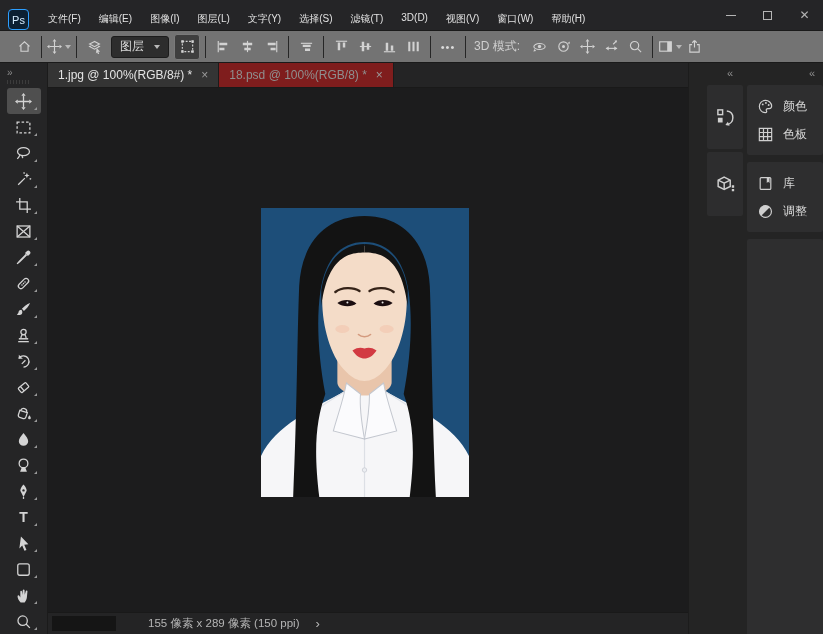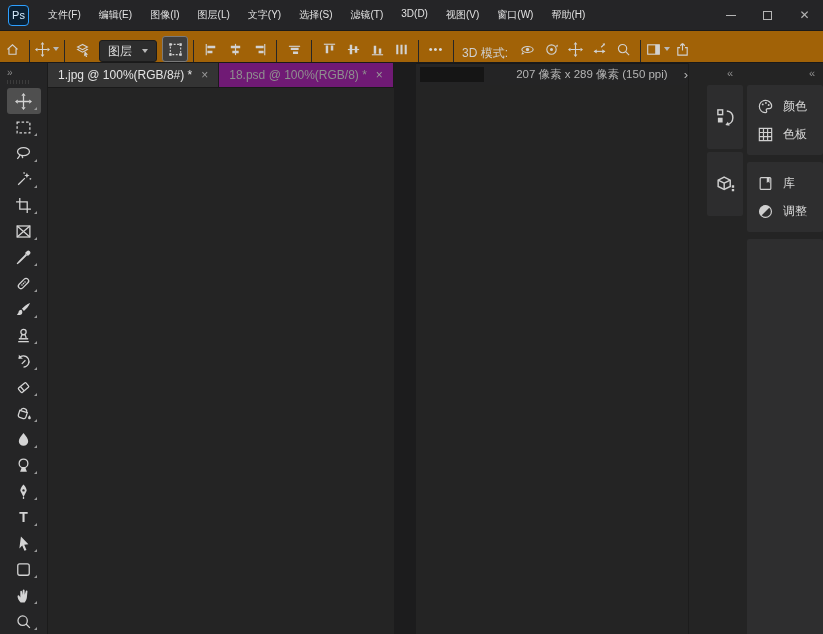--- a/index.html
+++ b/index.html
@@ -1,33 +1,33 @@
 <!DOCTYPE html>
 <html><head>
 <meta charset="utf-8">
 <style>
   *{box-sizing:border-box;margin:0;padding:0}
   html,body{width:823px;height:634px;overflow:hidden;background:#1e1e1e;
     font-family:"Liberation Sans",sans-serif;color:#ddd;-webkit-font-smoothing:antialiased}
   .app{width:823px;height:634px;display:flex;flex-direction:column;background:#242424}
 
   
-  .titlebar{height:30px;background:#252527;display:flex;align-items:center;flex:none}
+  .titlebar{height:30px;background:#252527;display:flex;align-items:flex-end;flex:none}
   .pslogo{width:21px;height:21px;margin:0 10px 0 8px;border:1px solid #2d9fff;border-radius:4px;
     background:#0b2033;color:#d6ecff;font-size:11px;display:flex;align-items:center;justify-content:center}
   .menu{display:flex}
   .mi{padding:4px 9px;font-size:10px;color:#e2e2e2;white-space:nowrap}
   .wctrls{margin-left:auto;display:flex;height:30px}
   .wc{width:37px;display:flex;align-items:center;justify-content:center;color:#b5b5b5;font-size:12px}
   .wc-minbar{width:10px;height:1px;background:#b5b5b5}
   .wc-maxbox{width:9px;height:9px;border:1px solid #b5b5b5}
 
   
-  .optionsbar{height:33px;background:#a16207;border-top:1px solid #1a1a1a;border-bottom:1px solid #1a1a1a;
-    display:flex;align-items:flex-end;flex:none;padding:0 0}
+  .optionsbar{height:33px;background:#737373;border-top:1px solid #1a1a1a;border-bottom:1px solid #1a1a1a;
+    display:flex;align-items:center;flex:none;padding:0 12px}
   .ob{height:26px;min-width:24px;display:flex;align-items:center;justify-content:center;border-radius:3px;flex:none}
   .ob svg{width:15px;height:15px;stroke:#d2d2d2;fill:none;stroke-width:1.2}
   .ob svg .f{fill:#d2d2d2;stroke:none}
   .sep{width:1px;height:22px;background:#262626;margin:0 5px;flex:none}
   .cdown{width:0;height:0;border-left:3.5px solid transparent;border-right:3.5px solid transparent;
     border-top:4px solid #b9b9b9;margin-left:3px}
   .layerdrop{display:flex;align-items:center;gap:7px;border:1px solid #1c1c1c;background:#2d2d2d;height:22px;
     padding:0 8px;border-radius:3px;font-size:12px;color:#dcdcdc;margin:0 5px;flex:none}
   .toggleon{border:1px solid #7a7a7a;background:#3e3e3e;width:26px;height:26px}
   .mode3d{font-size:12px;color:#cfcfcf;margin:0 7px 0 3px;white-space:nowrap;flex:none}
@@ -45,25 +45,25 @@
   .tools{flex:1;display:flex;flex-direction:column;align-items:center;overflow:hidden}
   .tool{width:34px;height:26px;display:flex;align-items:center;justify-content:center;position:relative;border-radius:3px;flex:none}
   .tool.active{background:#4f4f4f}
   .tool::after{content:"";position:absolute;right:4px;bottom:4px;
     border-left:3px solid transparent;border-bottom:3px solid #999}
   .tool svg{width:17px;height:17px;stroke:#d4d4d4;fill:none;stroke-width:1.2}
   .tool svg .f{fill:#d4d4d4;stroke:none}
   .tglyph{font-size:14px;color:#d4d4d4;font-weight:bold}
 
   
-  .center{flex:1;display:flex;flex-direction:row;min-width:0}
+  .center{flex:1;display:flex;flex-direction:column;min-width:0}
   .tabbar{height:25px;background:#242425;display:flex;align-items:stretch;border-bottom:1px solid #191919;flex:none}
   .tab{display:flex;align-items:center;padding:0 10px;font-size:12px;gap:9px;border-right:1px solid #1b1b1b;white-space:nowrap}
   .tab.active{background:#343434;color:#e4e4e4}
-  .tab.inactive{background:#701a75;color:#8f8f8f}
+  .tab.inactive{background:#7f1d1d;color:#8f8f8f}
   .tabx{color:#9a9a9a;font-size:12px}
   .canvas{flex:1;background:#1c1c1d;position:relative;overflow:hidden}
   .photo{position:absolute;left:213px;top:120px;width:208px;height:289px;display:block}
 
   .statusbar{height:22px;background:#242425;border-top:1px solid #191919;display:flex;align-items:center;
     font-size:11.5px;color:#b5b5b5;flex:none}
   .zoombox{width:64px;height:15px;background:#151515;margin-left:4px;flex:none;border:none;color:#bbb;
     font-size:11px;padding:0 4px;font-family:"Liberation Sans",sans-serif}
   .docinfo{margin-left:32px;white-space:nowrap}
   .statchev{margin-left:16px;color:#b5b5b5;font-size:13px}
@@ -441,21 +441,21 @@
           <ellipse cx="125" cy="121" rx="7" ry="4" fill="#f0b49b" opacity="0.35"></ellipse>
 
           <path d="M97 126.5 C100 129.5 106 129.5 109 126.5" stroke="#d49a7e" stroke-width="1.6" fill="none" stroke-linecap="round"></path>
 
           <path d="M91 142.5 C96 139 100 139.5 103 140.5 C106 139.5 110 139 115 142.5 C111 148.5 107 150.5 103 150.5 C99 150.5 95 148.5 91 142.5 Z" fill="#d23a42"></path>
         </svg>
       </div>
 
       <div class="statusbar">
         <input class="zoombox" value="" style="">
-        <span class="docinfo">207 像素 x 289 像素 (150 ppi)</span>
+        <span class="docinfo">155 像素 x 289 像素 (150 ppi)</span>
         <span class="statchev">›</span>
       </div>
     </div>
 
     <div class="dock">
       <div class="dockhead">
         <span class="dcol1">«</span>
         <span class="dcol2">«</span>
       </div>
       <div class="dockbody">

